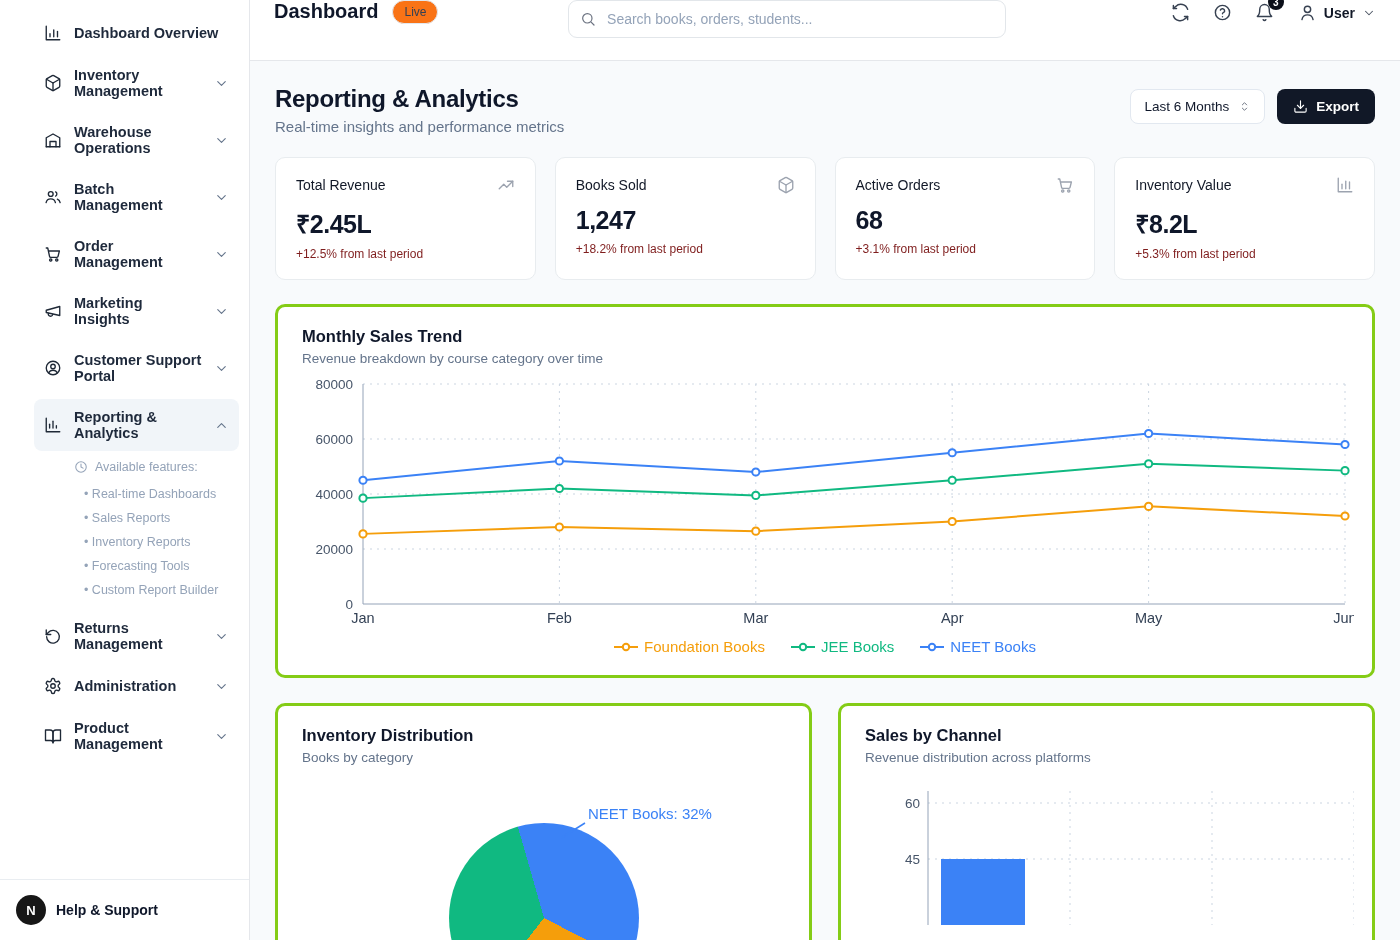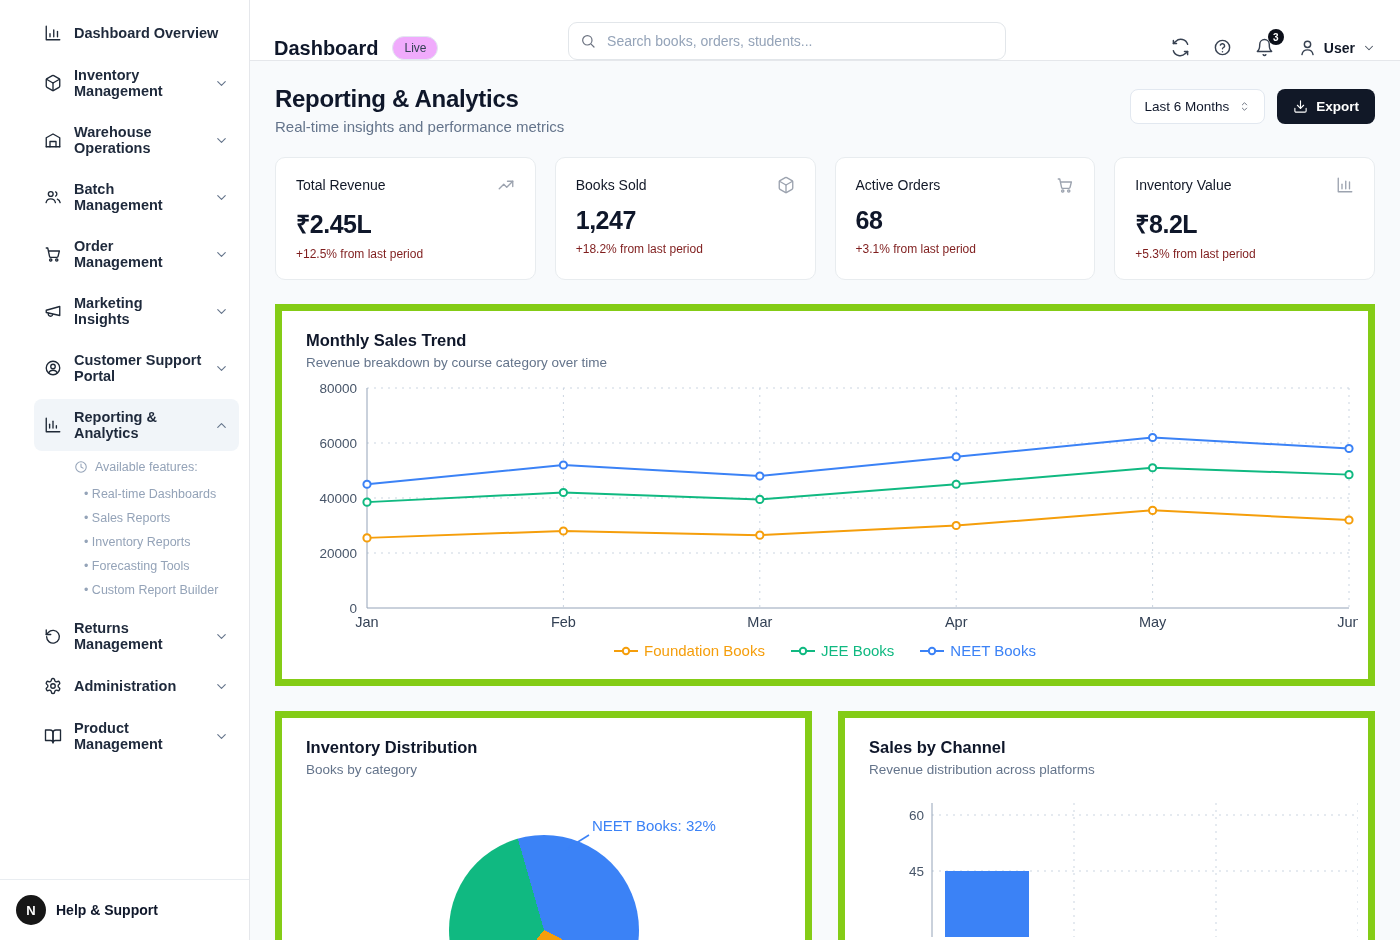--- a/index.html
+++ b/index.html
@@ -29,23 +29,23 @@
   .submenu-header { display:flex; align-items:center; gap:7px; font-size:12.5px; color:#94a3b8; margin:2px 0 8px; }
   .sub-icon { display:flex; } .sub-icon svg { width:14px; height:14px; }
   .submenu-item { font-size:12.5px; color:#94a3b8; padding:5px 0 5px 10px; }
 
   .sidebar-footer { border-top:1px solid #e9edf1; padding:15px 16px; display:flex; align-items:center; gap:10px; flex-shrink:0; }
   .avatar { width:30px; height:30px; border-radius:50%; background:#171717; color:#fff; display:flex; align-items:center; justify-content:center; font-size:13px; font-weight:700; cursor:pointer; }
   .footer-label { font-size:14px; font-weight:600; color:#0f172a; cursor:pointer; }
 
   
   .main { flex:1; display:flex; flex-direction:column; min-width:0; }
-  .topbar { height:61px; background:#fff; border-bottom:1px solid #e5e7eb; display:flex; align-items:flex-end; padding:0 24px; position:relative; flex-shrink:0; }
+  .topbar { height:61px; background:#fff; border-bottom:1px solid #e5e7eb; display:flex; align-items:flex-start; padding:0 24px; position:relative; flex-shrink:0; }
   .topbar h1 { font-size:20px; font-weight:700; color:#0f172a; }
-  .live-badge { margin-left:14px; font-size:12px; font-weight:500; color:#334155; background:#f0abfc; border:1px solid #e2e8f0; border-radius:999px; padding:4px 11px; }
+  .live-badge { margin-left:14px; font-size:12px; font-weight:500; color:#334155; background:#f97316; border:1px solid #e2e8f0; border-radius:999px; padding:4px 11px; }
   .search-box { position:absolute; left:46.7%; transform:translateX(-50%); width:438px; }
   .search-icon { position:absolute; left:12px; top:50%; transform:translateY(-50%); color:#6b7280; display:flex; }
   .search-icon svg { width:16px; height:16px; }
   .search-input { width:100%; height:38px; border:1px solid #e2e6ea; border-radius:9px; background:#fff; padding:0 14px 0 38px; font-size:14px; font-family:inherit; color:#111827; outline:none; }
   .search-input::placeholder { color:#94a3b8; }
   .topbar-actions { margin-left:auto; display:flex; align-items:center; gap:17px; }
   .icon-btn { background:none; border:none; color:#374151; cursor:pointer; display:flex; padding:3px; position:relative; }
   .icon-btn svg { width:19px; height:19px; }
   .badge { position:absolute; top:-6px; right:-7px; width:16px; height:16px; border-radius:50%; background:#0b0f19; color:#fff; font-size:10px; font-weight:700; display:flex; align-items:center; justify-content:center; }
   .user-menu { display:flex; align-items:center; gap:7px; font-size:14px; font-weight:600; color:#111827; cursor:pointer; margin-left:4px; }
@@ -64,21 +64,21 @@
   .export-btn .dl-icon { display:flex; } .export-btn .dl-icon svg { width:15px; height:15px; }
 
   .stats-row { display:grid; grid-template-columns:repeat(4,1fr); gap:19px; margin-top:22px; }
   .stat-card { background:#fff; border:1px solid #e8ecef; border-radius:10px; padding:18px 20px; }
   .stat-top { display:flex; justify-content:space-between; align-items:center; }
   .stat-label { font-size:14px; font-weight:500; color:#111827; }
   .stat-icon { display:flex; color:#9ca3af; } .stat-icon svg { width:18px; height:18px; }
   .stat-value { font-size:25px; font-weight:700; color:#0f172a; margin-top:12px; letter-spacing:-0.5px; }
   .stat-delta { font-size:12px; color:#7f1d1d; margin-top:7px; }
 
-  .card { background:#fff; border:7px solid #84cc16; border-radius:0; padding:20px 24px; }
+  .card { background:#fff; border:3px solid #84cc16; border-radius:10px; padding:20px 24px; }
   .trend-card { margin-top:24px; }
   .card h3 { font-size:16.5px; font-weight:700; color:#0f172a; }
   .card-sub { margin-top:5px; font-size:13.5px; color:#64748b; }
   #trend-chart { display:block; margin-top:14px; width:1052px; height:248px; }
   .grid { stroke:#cbd5e1; stroke-width:1; stroke-dasharray:2 5; }
   .axis { stroke:#94a3b8; stroke-width:1; }
   .ytick { font:13.5px "Liberation Sans", sans-serif; fill:#475569; }
   .xtick { font:14.5px "Liberation Sans", sans-serif; fill:#334155; }
   .legend { display:flex; justify-content:center; gap:26px; margin-top:10px; font-size:15px; }
   .legend-item { display:flex; align-items:center; gap:6px; cursor:pointer; }

